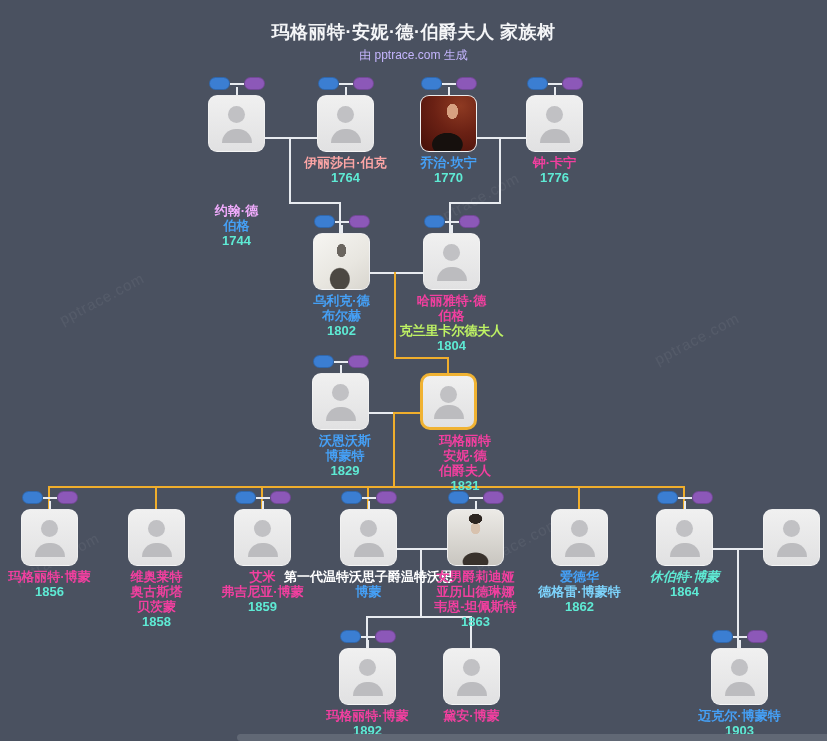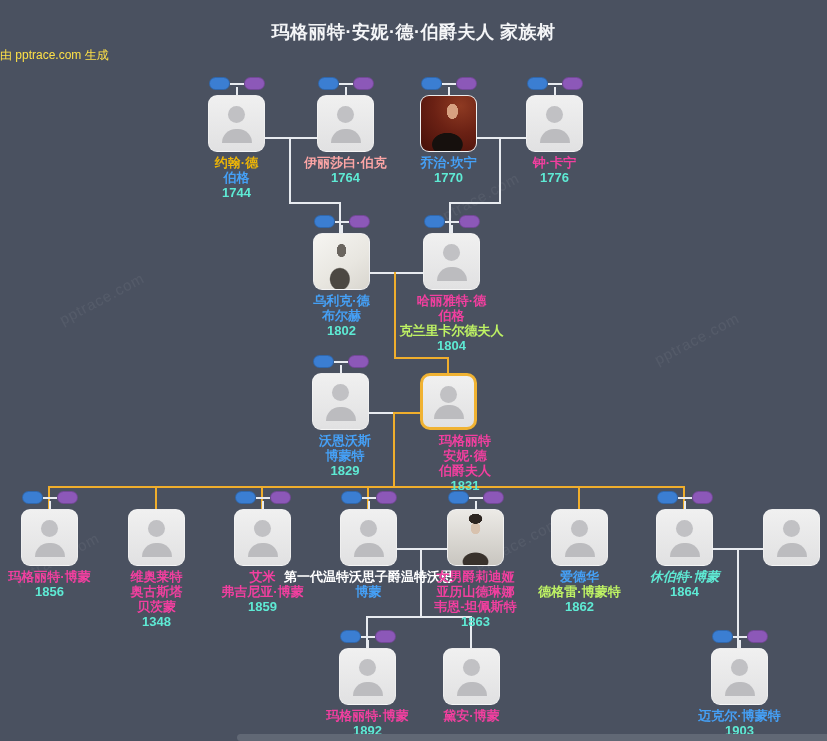--- a/index.html
+++ b/index.html
@@ -7,22 +7,22 @@
     width:827px;height:741px;position:relative;overflow:hidden;
     background:#4a5160;
     font-family:"Liberation Sans","DejaVu Sans",sans-serif;
   }
   #canvas{position:absolute;inset:0;}
   .title{
     position:absolute;left:0;top:20px;width:827px;text-align:center;
     font-size:18px;font-weight:bold;color:#f4f5f7;letter-spacing:.5px;
   }
   .subtitle{
-    position:absolute;left:0;top:47px;width:827px;text-align:left;
-    font-size:12px;color:#fde047;
+    position:absolute;left:0;top:47px;width:827px;text-align:center;
+    font-size:12px;color:#c4b5fd;
   }
   .line{position:absolute;z-index:1;}
   .line.h{height:2px;}
   .line.v{width:2px;}
   .pbox{
     position:absolute;width:57px;height:57px;border-radius:9px;z-index:2;
     background:linear-gradient(#f0f0f0,#e1e1e2);
     border:1px solid rgba(255,255,255,.35);
     box-sizing:border-box;overflow:hidden;
   }
@@ -119,21 +119,21 @@
       <div class="line v" style="left: 737px; top: 548px; height: 100px; background: rgb(232, 235, 240);"></div>
       <div class="line h" style="left: 229.5px; top: 83px; width: 14px; background: rgb(232, 235, 240);"></div>
       <div class="line v" style="left: 235.5px; top: 87px; height: 8px; background: rgb(232, 235, 240);"></div>
       <div class="pill" style="left: 208.5px; top: 77px; background: rgb(59, 126, 210);"></div>
       <div class="pill" style="left: 243.5px; top: 77px; background: rgb(140, 88, 184);"></div>
       <div class="pbox" style="left: 208px; top: 95px;">
         <div class="avatar-head"></div>
         <div class="avatar-body"></div>
       </div>
       <div class="plabel" style="left: 236.5px; top: 155px;">
-        <div style="color: #eab308;">约翰·德</div>
+        <div style="color: #f0abfc; margin-top: 48px;">约翰·德</div>
         <div style="color: rgb(69, 160, 246);">伯格</div>
         <div class="pyear">1744</div>
       </div>
       <div class="line h" style="left: 338.5px; top: 83px; width: 14px; background: rgb(232, 235, 240);"></div>
       <div class="line v" style="left: 344.5px; top: 87px; height: 8px; background: rgb(232, 235, 240);"></div>
       <div class="pill" style="left: 317.5px; top: 77px; background: rgb(59, 126, 210);"></div>
       <div class="pill" style="left: 352.5px; top: 77px; background: rgb(140, 88, 184);"></div>
       <div class="pbox" style="left: 317px; top: 95px;">
         <div class="avatar-head"></div>
         <div class="avatar-body"></div>
@@ -227,21 +227,21 @@
         <div class="pyear">1856</div>
       </div>
       <div class="pbox" style="left: 128px; top: 509px;">
         <div class="avatar-head"></div>
         <div class="avatar-body"></div>
       </div>
       <div class="plabel" style="left: 156.5px; top: 569px;">
         <div style="color: rgb(241, 63, 159);">维奥莱特</div>
         <div style="color: rgb(241, 63, 159);">奥古斯塔</div>
         <div style="color: rgb(241, 63, 159);">贝茨蒙</div>
-        <div class="pyear">1348</div>
+        <div class="pyear">1858</div>
       </div>
       <div class="line h" style="left: 255.5px; top: 497px; width: 14px; background: rgb(232, 235, 240);"></div>
       <div class="line v" style="left: 261.5px; top: 501px; height: 8px; background: rgb(232, 235, 240);"></div>
       <div class="pill" style="left: 234.5px; top: 491px; background: rgb(59, 126, 210);"></div>
       <div class="pill" style="left: 269.5px; top: 491px; background: rgb(140, 88, 184);"></div>
       <div class="pbox" style="left: 234px; top: 509px;">
         <div class="avatar-head"></div>
         <div class="avatar-body"></div>
       </div>
       <div class="plabel" style="left: 262.5px; top: 569px;">
@@ -273,21 +273,21 @@
         <div style="color: rgb(241, 63, 159);">亚历山德琳娜</div>
         <div style="color: rgb(241, 63, 159);">韦恩-坦佩斯特</div>
         <div class="pyear">1863</div>
       </div>
       <div class="pbox" style="left: 551px; top: 509px;">
         <div class="avatar-head"></div>
         <div class="avatar-body"></div>
       </div>
       <div class="plabel" style="left: 579.5px; top: 569px;">
         <div style="color: rgb(69, 160, 246);">爱德华</div>
-        <div style="color: #bef264;">德格雷·博蒙特</div>
+        <div style="color: #7dd3fc;">德格雷·博蒙特</div>
         <div class="pyear">1862</div>
       </div>
       <div class="line h" style="left: 677.5px; top: 497px; width: 14px; background: rgb(232, 235, 240);"></div>
       <div class="line v" style="left: 683.5px; top: 501px; height: 8px; background: rgb(232, 235, 240);"></div>
       <div class="pill" style="left: 656.5px; top: 491px; background: rgb(59, 126, 210);"></div>
       <div class="pill" style="left: 691.5px; top: 491px; background: rgb(140, 88, 184);"></div>
       <div class="pbox" style="left: 656px; top: 509px;">
         <div class="avatar-head"></div>
         <div class="avatar-body"></div>
       </div>

